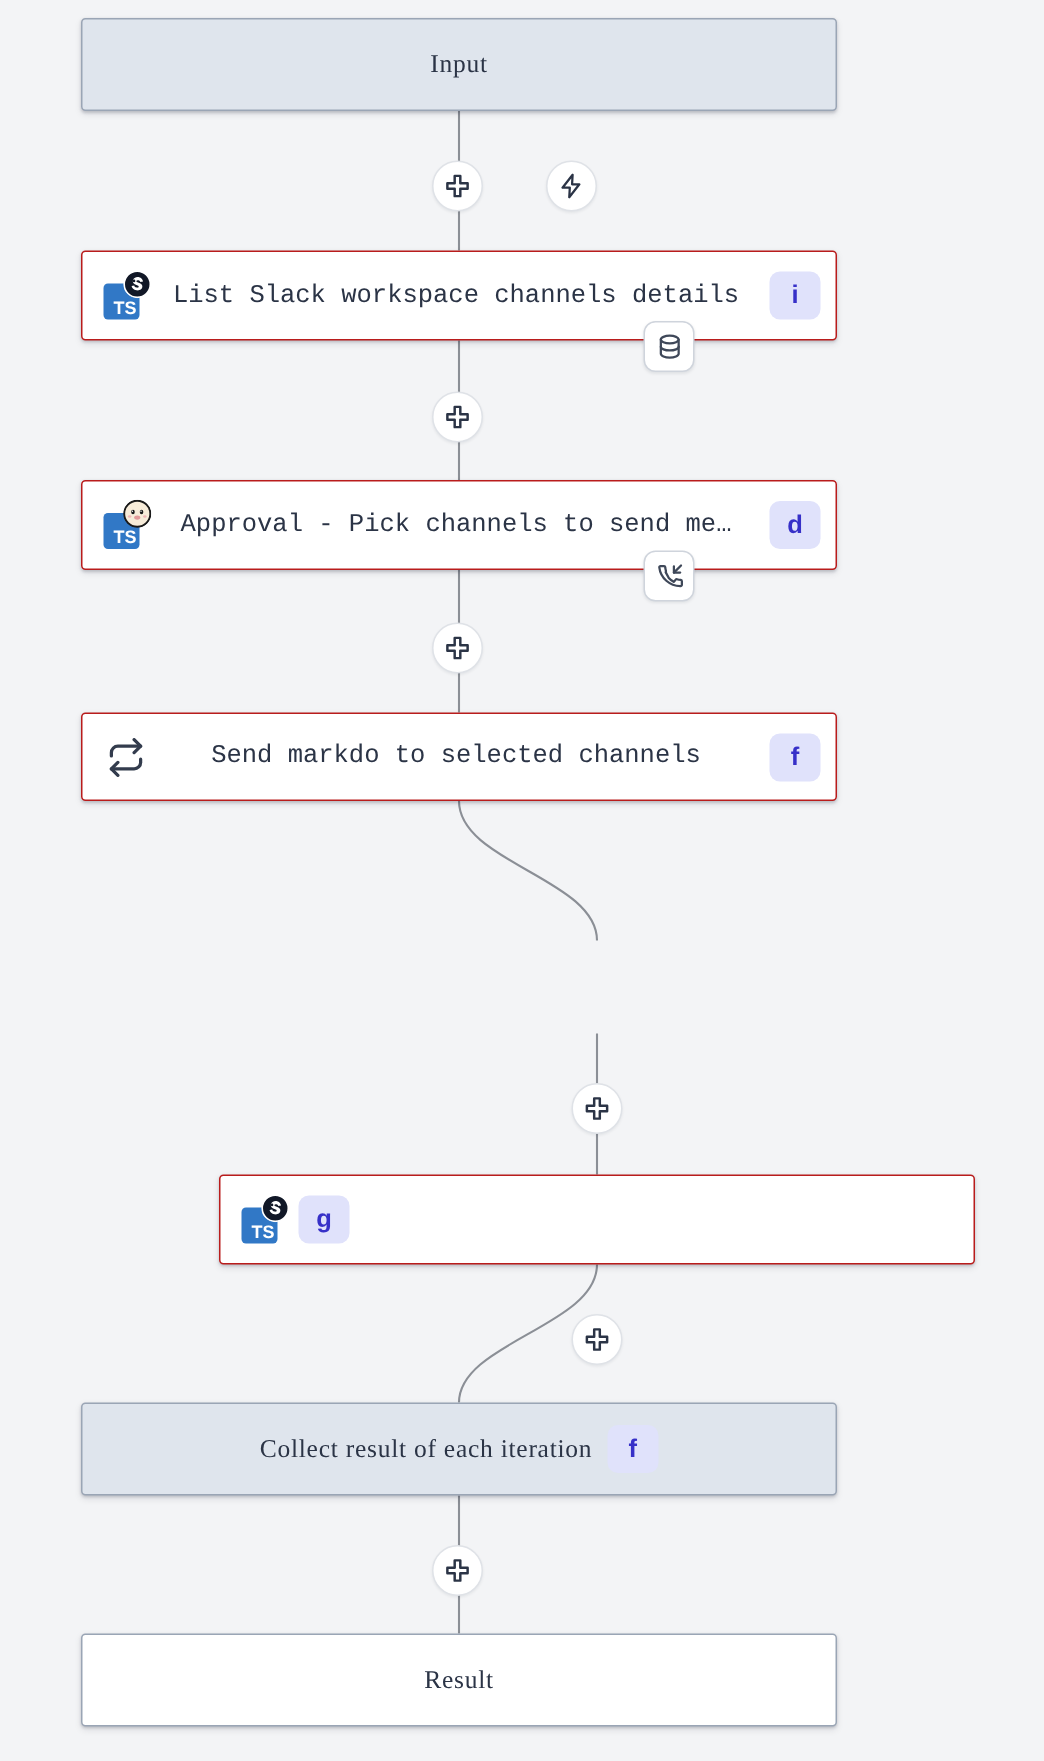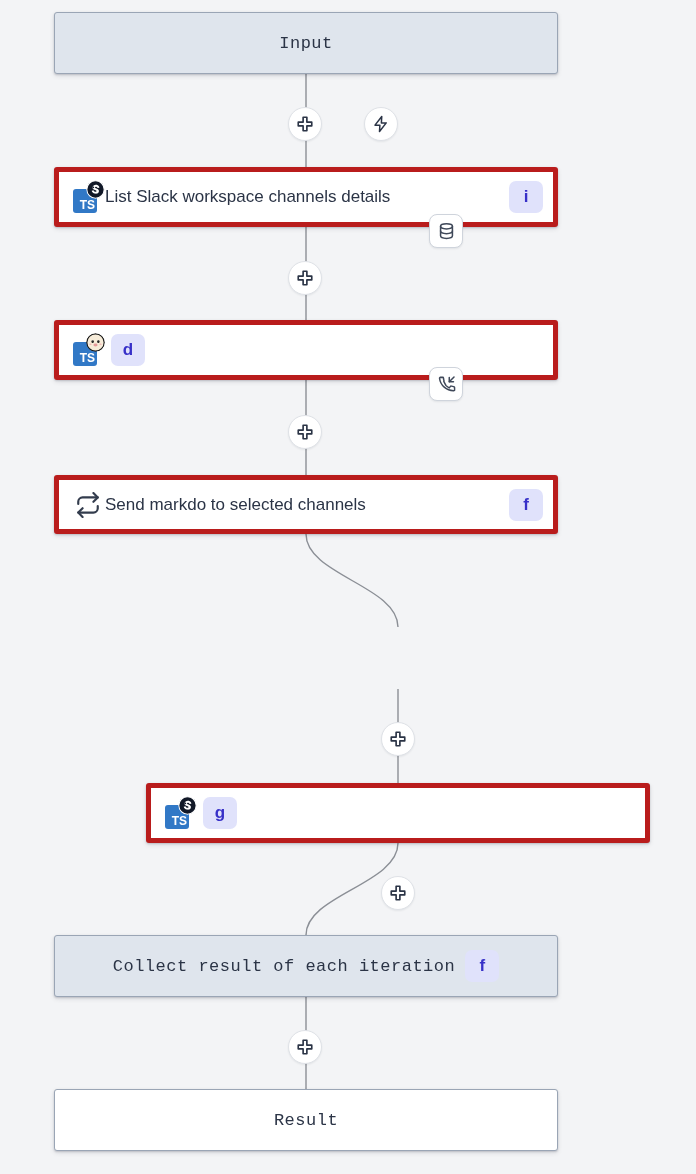--- a/index.html
+++ b/index.html
@@ -43,40 +43,41 @@
   }
   .node.virtual {
     background: #dfe5ed;
     justify-content: center;
   }
   .node.result {
     background: #ffffff;
   }
   .node.step {
     background: #ffffff;
-    border: 5px solid #b91c1c;
+    border: 1px solid #b91c1c;
     padding: 0 10px 0 12px;
   }
 
   .mono-label {
-    font-family: Liberation Mono, monospace;
+    font-family: Liberation Serif, serif;
     font-size: 17px;
     letter-spacing: 0.5px;
     color: #2b3446;
     white-space: nowrap;
   }
 
   .step-label {
-    font-family: Liberation Sans, sans-serif;
+    font-family: Liberation Mono, monospace;
     font-size: 17px;
     color: #2b3446;
     white-space: nowrap;
     overflow: hidden;
     text-overflow: ellipsis;
     flex: 1;
+    text-align: center;
   }
 
   
   .lang-icon {
     position: relative;
     width: 34px;
     height: 34px;
     flex: 0 0 34px;
   }
   .ts-tile {
@@ -224,20 +225,21 @@
           <ellipse cx="8.4" cy="10.6" rx="1.5" ry="1.9" fill="#1a1a1a"></ellipse>
           <ellipse cx="15.6" cy="10.6" rx="1.5" ry="1.9" fill="#1a1a1a"></ellipse>
           <circle cx="8.0" cy="9.9" r="0.55" fill="#ffffff"></circle>
           <circle cx="15.2" cy="9.9" r="0.55" fill="#ffffff"></circle>
           <ellipse cx="12" cy="15.2" rx="2.6" ry="1.8" fill="#e39a9a"></ellipse>
           <ellipse cx="5.6" cy="14.3" rx="1.5" ry="1.0" fill="#f0b7b7"></ellipse>
           <ellipse cx="18.4" cy="14.3" rx="1.5" ry="1.0" fill="#f0b7b7"></ellipse>
         </svg>
       </span>
     </span>
+    <span class="step-label">Approval - Pick channels to send me…</span>
     <span class="badge">d</span>
   </div>
 
   <div class="node step" style="left:54px; top:475px; width:504px; height:59px;">
     <span class="loop-icon">
       <svg width="26" height="26" viewBox="0 0 24 24" fill="none" stroke="currentColor" stroke-width="2" stroke-linecap="round" stroke-linejoin="round">
         <path d="M17 1l4 4-4 4"></path>
         <path d="M3 11V9a4 4 0 0 1 4-4h14"></path>
         <path d="M7 23l-4-4 4-4"></path>
         <path d="M21 13v2a4 4 0 0 1-4 4H3"></path>

